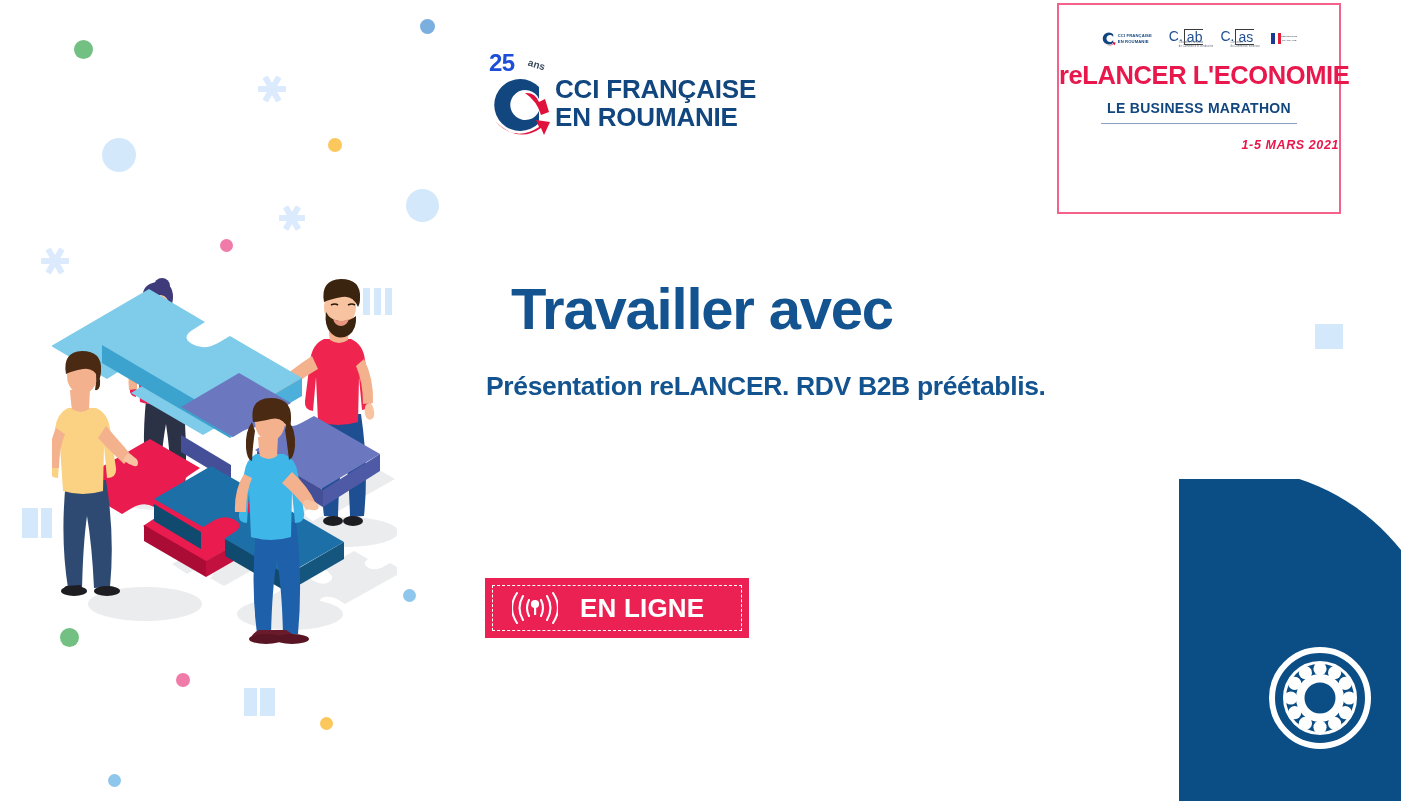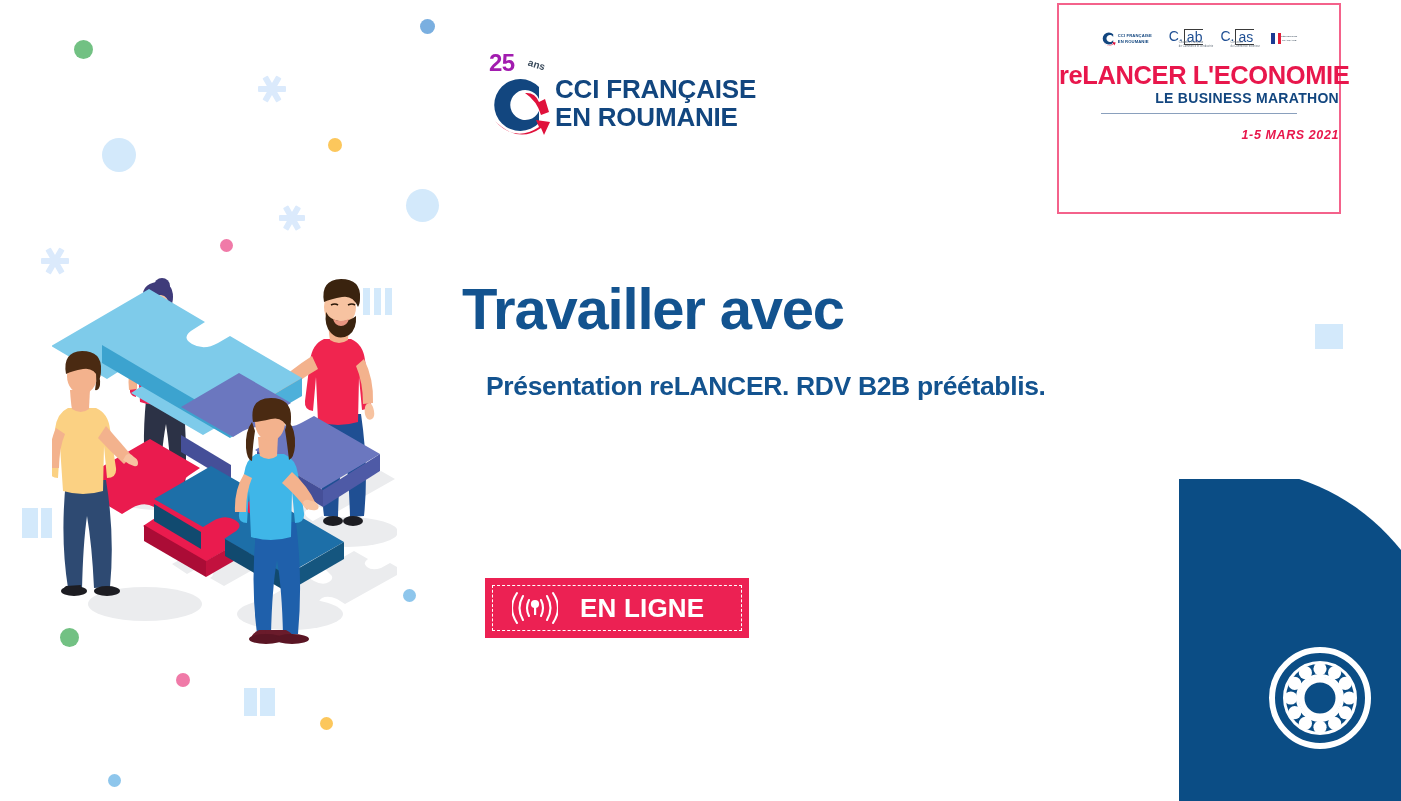--- a/index.html
+++ b/index.html
@@ -57,21 +57,21 @@
   }
 
   
   .cci-logo {
     position: absolute;
     left: 487px; top: 51px;
     width: 245px; height: 88px;
   }
   .cci-25 {
     position: absolute; left: 2px; top: 0px;
-    font-size: 24px; font-weight: 700; color: #a21caf;
+    font-size: 24px; font-weight: 700; color: #1d4ed8;
     letter-spacing: -0.5px; line-height: 1;
   }
   .cci-ans {
     position: absolute; left: 41px; top: 8px;
     font-size: 10px; font-weight: 700; color: #3b4b5c;
     transform: rotate(18deg);
   }
   .cci-mark { position: absolute; left: 0px; top: 22px; width: 64px; height: 64px; }
   .cci-words {
     position: absolute; left: 68px; top: 25px;
@@ -135,21 +135,22 @@
 
   .event-title {
     text-align: center;
     margin-top: 12px;
     font-size: 25.5px; font-weight: 700;
     color: #e8174c;
     letter-spacing: -0.4px;
     white-space: nowrap;
   }
   .event-sub {
-    text-align: right;
+    text-align: center;
+    margin-top: 10px;
     font-size: 14px; font-weight: 700;
     color: #12467f;
     letter-spacing: 0.3px;
   }
   .event-rule {
     width: 196px; height: 1px;
     background: #8aa0bd;
     margin: 7px auto 0;
   }
   .event-dates {
@@ -169,21 +170,21 @@
     position: absolute; left: 0; right: 0; bottom: 0;
     display: flex; justify-content: space-between;
     padding: 0 14px;
     font-size: 8.5px; font-weight: 700; color: #12467f;
     letter-spacing: 0.4px;
   }
 
   
   .headline {
     position: absolute;
-    left: 462px; top: 279px;
+    left: 511px; top: 279px;
     font-size: 58px; font-weight: 700;
     color: #13538f;
     letter-spacing: -1.2px;
     line-height: 1.05;
     white-space: nowrap;
   }
   .subhead {
     position: absolute;
     left: 486px; top: 371px;
     font-size: 26.5px; font-weight: 700;

